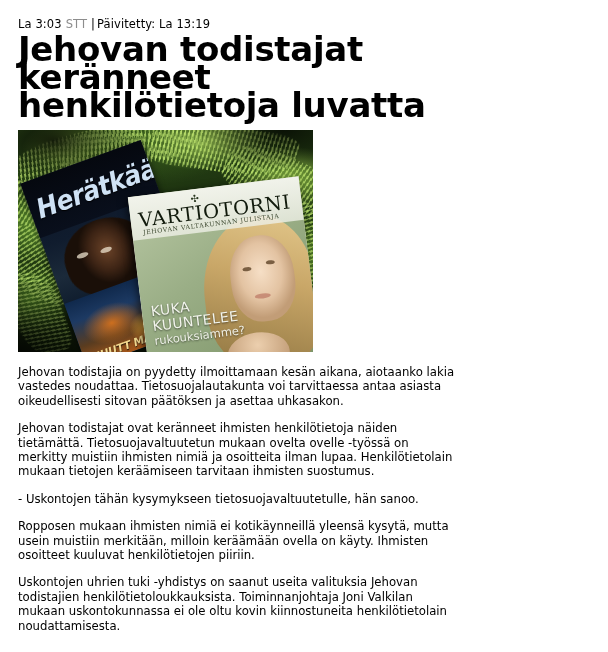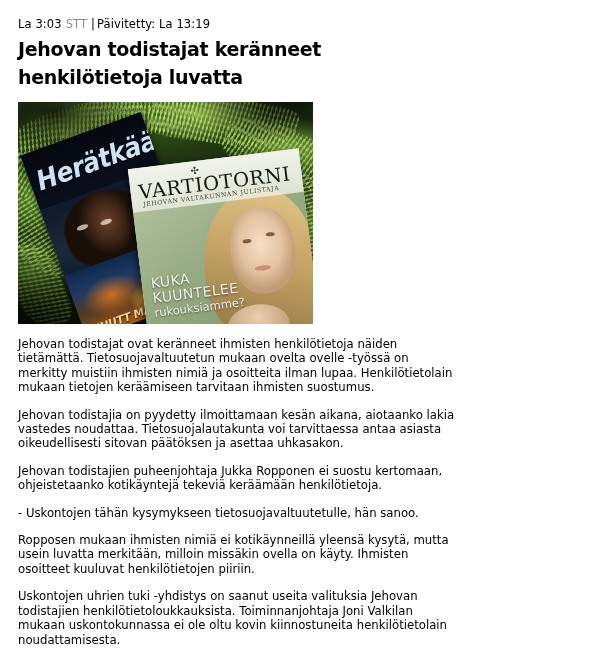--- a/index.html
+++ b/index.html
@@ -32,21 +32,21 @@
     white-space: nowrap;
   }
   .meta .time { color: #000; }
   .meta .source { color: #8d8d8d; padding-left: 4px; }
   .meta .sep { color: #000; padding-left: 4px; }
   .meta .updated { color: #000; padding-left: 2px; }
 
   
   .headline {
     margin: 4px 0 0 0;
-    font-size: 19px;
+    font-size: 34px;
     font-weight: bold;
     line-height: 28px;
     letter-spacing: -0.3px;
     max-width: 430px;
     color: #000;
   }
 
   
   .photo-wrap {
     margin-top: 11px;
@@ -314,21 +314,20 @@
           <span class="l1">KUKA</span>
           <span class="l2">KUUNTELEE</span>
           <span class="l3">rukouksiamme?</span>
         </div>
       </div>
     </div>
   </div>
 
 
   <div class="body-copy">
+    <p>Jehovan todistajia on pyydetty ilmoittamaan kesän aikana, aiotaanko lakia vastedes noudattaa. Tietosuojalautakunta voi tarvittaessa antaa asiasta oikeudellisesti sitovan päätöksen ja asettaa uhkasakon.</p>
     <p>Jehovan todistajat ovat keränneet ihmisten henkilötietoja näiden tietämättä. Tietosuojavaltuutetun mukaan ovelta ovelle -työssä on merkitty muistiin ihmisten nimiä ja osoitteita ilman lupaa. Henkilötietolain mukaan tietojen keräämiseen tarvitaan ihmisten suostumus.</p>
-    <p>Jehovan todistajia on pyydetty ilmoittamaan kesän aikana, aiotaanko lakia vastedes noudattaa. Tietosuojalautakunta voi tarvittaessa antaa asiasta oikeudellisesti sitovan päätöksen ja asettaa uhkasakon.</p>
-    <p>Jehovan todistajien puheenjohtaja Jukka Ropponen ei suostu kertomaan, ohjeistetaanko kotikäyntejä tekeviä keräämään henkilötietoja.</p>
     <p>- Uskontojen tähän kysymykseen tietosuojavaltuutetulle, hän sanoo.</p>
-    <p>Ropposen mukaan ihmisten nimiä ei kotikäynneillä yleensä kysytä, mutta usein luvatta merkitään, milloin missäkin ovella on käyty. Ihmisten osoitteet kuuluvat henkilötietojen piiriin.</p>
+    <p>Ropposen mukaan ihmisten nimiä ei kotikäynneillä yleensä kysytä, mutta usein muistiin merkitään, milloin keräämään ovella on käyty. Ihmisten osoitteet kuuluvat henkilötietojen piiriin.</p>
     <p>Uskontojen uhrien tuki -yhdistys on saanut useita valituksia Jehovan todistajien henkilötietoloukkauksista. Toiminnanjohtaja Joni Valkilan mukaan uskontokunnassa ei ole oltu kovin kiinnostuneita henkilötietolain noudattamisesta.</p>
   </div>
 
 </div>
 
 </body></html>

